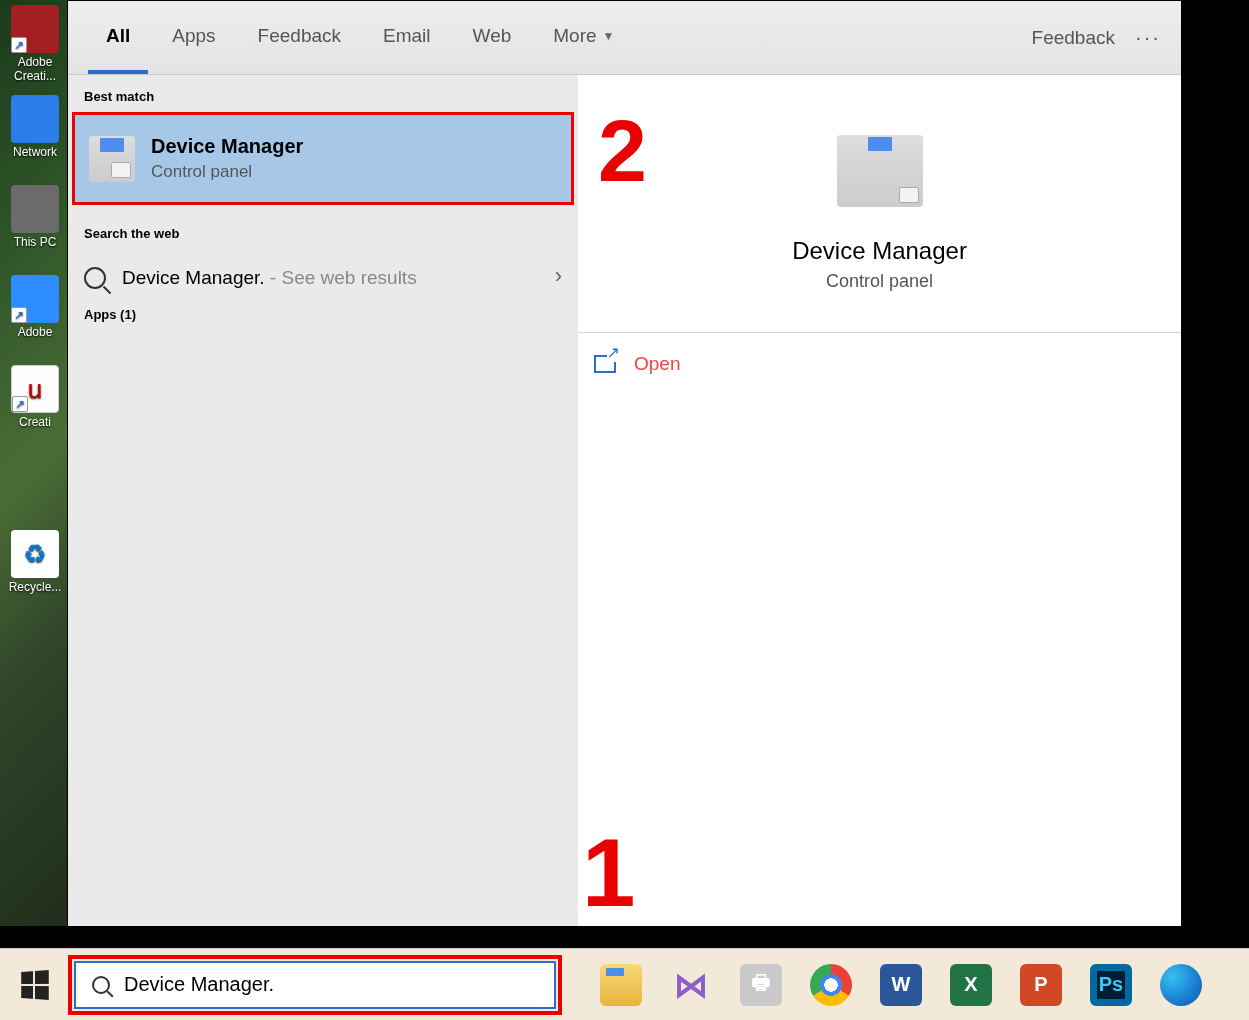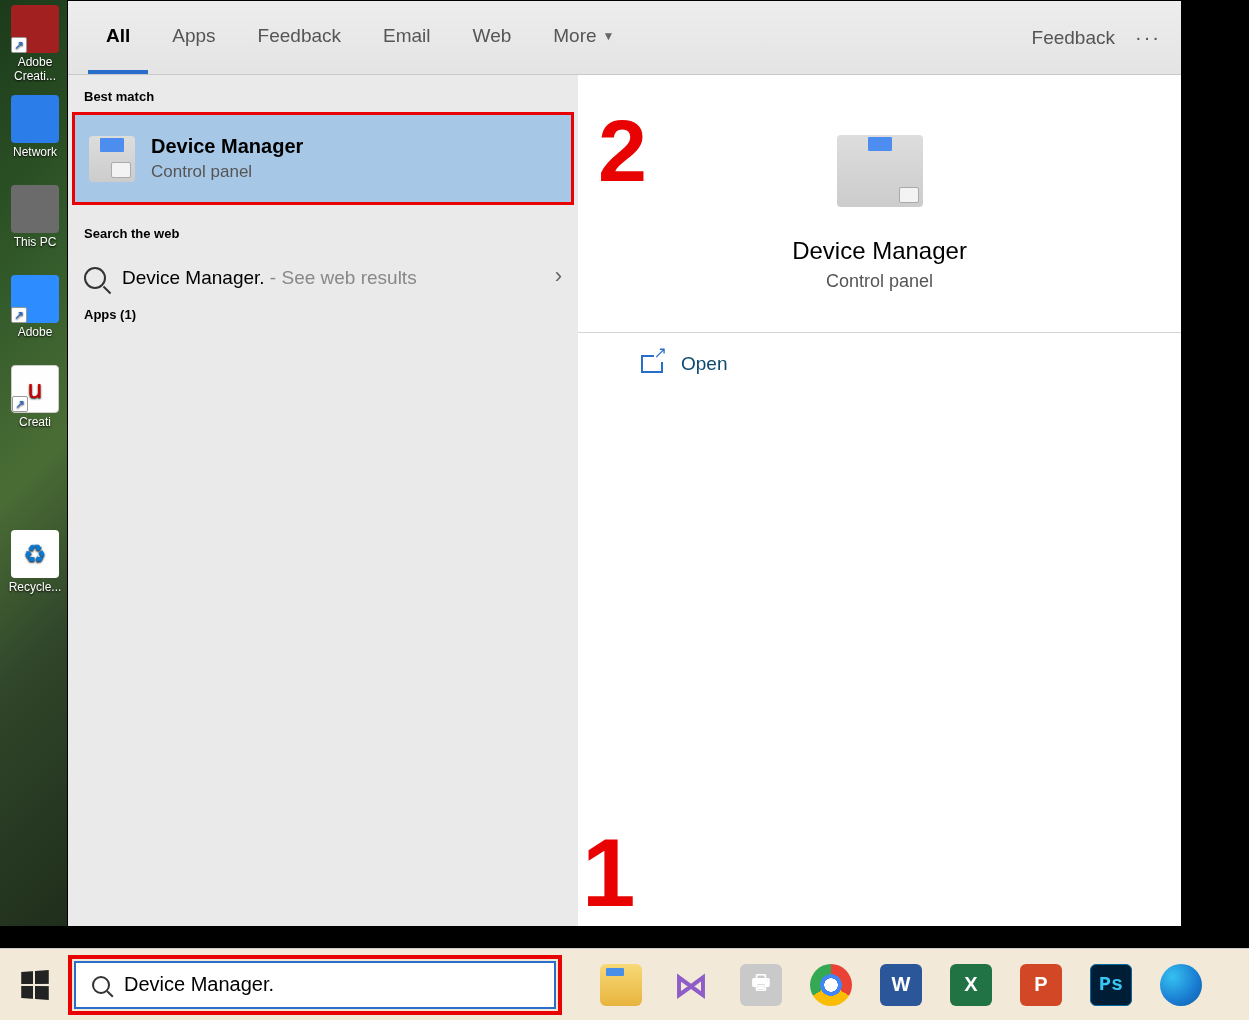--- a/index.html
+++ b/index.html
@@ -192,24 +192,24 @@
   .divider {
     width:100%;
     height:1px;
     background:#d4d4d4;
   }
   .open-row {
     align-self:stretch;
     display:flex;
     align-items:center;
     gap:18px;
-    padding:20px 63px;
+    padding:20px 16px;
     cursor:pointer;
     font-size:19px;
-    color:#0c4a6e;
+    color:#ef4444;
   }
   .open-icon {
     width:22px;height:18px;
     border:2px solid #2a6ecc;
     position:relative;
   }
   .open-icon::after{
     content:"↗";
     position:absolute;
     top:-14px;right:-6px;
@@ -295,21 +295,21 @@
     cursor:pointer;
   }
   .tic.fe { background:linear-gradient(#f8d977,#e7b43e); position:relative;}
   .tic.fe::after{content:"";position:absolute;top:4px;left:6px;width:18px;height:8px;background:#4a8fe7;border-radius:1px;}
   .tic.vs { color:#8e5dc8; background:transparent; font-size:34px;}
   .tic.pr { background:#c9c9c9; }
   .tic.ch { background:radial-gradient(circle at 50% 50%, #fff 0 22%, #4285f4 23% 36%, transparent 37%), conic-gradient(#ea4335 0 120deg,#fbbc05 120deg 240deg,#34a853 240deg 360deg); border-radius:50%; }
   .tic.wd { background:#2b579a;}
   .tic.xl { background:#217346;}
   .tic.pp { background:#d24726;}
-  .tic.ps { background:#001d36; color:#3ac7f5; border:1px solid #0369a1;font-family:Liberation Mono, monospace;}
+  .tic.ps { background:#001d36; color:#3ac7f5; border:7px solid #0369a1;}
   .tic.ed { background:radial-gradient(circle at 30% 30%, #35c1f1, #1a7bd1 60%, #0a5ca0); border-radius:50%; }
   
 </style>
 </head>
 <body>
 
 <div class="desktop">
   <div class="desktop-icon">
     <div class="glyph red">
         <span class="shortcut-arrow">↗</span>

